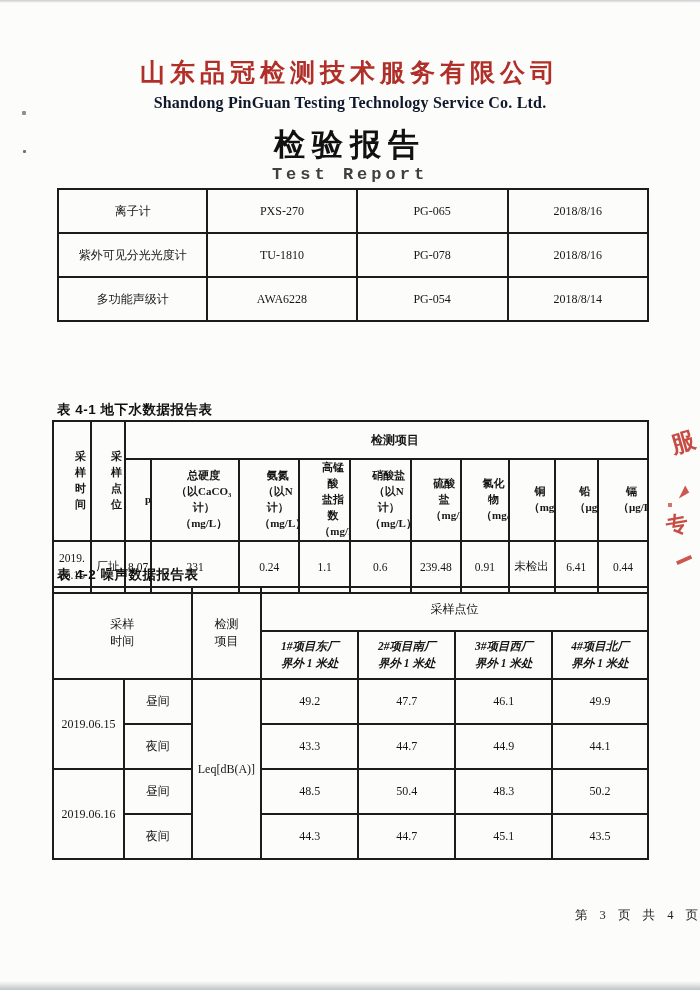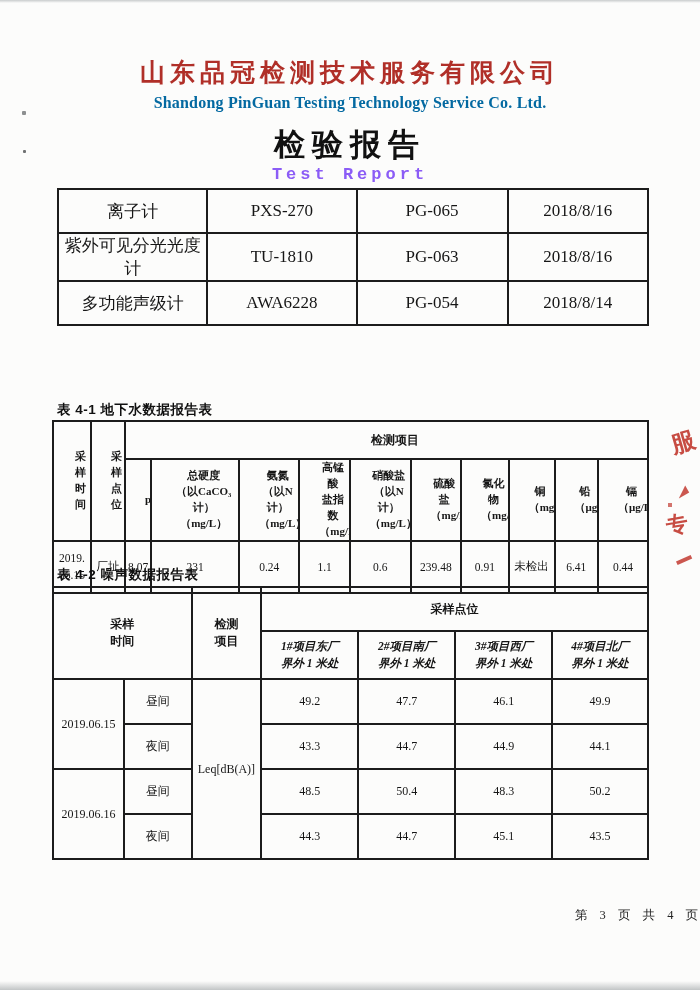--- a/index.html
+++ b/index.html
@@ -14,37 +14,37 @@
     background:linear-gradient(#fcfcfb,#c2c5c6);}
   .speck{position:absolute;background:#8d8f90;border-radius:1px;}
   .s1{left:22px;top:111px;width:4px;height:4px;}
   .s2{left:23px;top:150px;width:3px;height:3px;background:#6f7172;}
 
   
   .company-cn{position:absolute;top:56px;left:0;width:100%;text-align:center;
     font-family:"Liberation Sans","DejaVu Sans",sans-serif;
     font-size:25px;font-weight:bold;letter-spacing:5px;color:#b02f28;white-space:nowrap;}
   .company-en{position:absolute;top:94px;left:0;width:100%;text-align:center;
-    font-size:16px;font-weight:bold;letter-spacing:0.2px;color:#0369a1;}
+    font-size:16px;font-weight:bold;letter-spacing:0.2px;color:#0f172a;}
   .report-cn{position:absolute;top:124px;left:0;width:100%;text-align:center;
     font-family:"Liberation Sans","DejaVu Sans",sans-serif;
     font-size:31px;font-weight:bold;letter-spacing:7px;color:#111;}
   .report-en{position:absolute;top:165px;left:0;width:100%;text-align:center;
     font-family:"Liberation Mono","DejaVu Sans Mono",monospace;
-    font-size:17px;font-weight:bold;letter-spacing:4px;color:#8b5cf6;}
+    font-size:17px;font-weight:bold;letter-spacing:4px;color:#404040;}
 
   
   table{border-collapse:collapse;table-layout:fixed;position:absolute;}
   td{border:2px solid #1c1c1c;text-align:center;vertical-align:middle;
     padding:0 2px;overflow:hidden;}
   .pre{white-space:pre-line;line-height:1.45;}
-  .b{font-weight:bold;border-radius:12px;}
+  .b{font-weight:normal;border-radius:12px;}
 
   .tbl-instruments{left:57px;top:188px;width:592px;border:2.5px solid #161616;}
-  .tbl-instruments td{font-size:17px;height:42px;border-radius:14px;}
+  .tbl-instruments td{font-size:12px;height:42px;border-radius:14px;}
 
   .caption{position:absolute;left:57px;
     font-family:"Liberation Sans","DejaVu Sans",sans-serif;
     font-size:13.5px;font-weight:bold;color:#101010;letter-spacing:0.5px;}
   .cap41{top:401px;}
   .cap42{top:566px;}
 
   .tbl41{left:52px;top:420px;width:597px;border:2.5px solid #161616;}
   .tbl41 td{font-size:10.5px;}
   .tbl41 .r1 td{height:36px;}
@@ -101,21 +101,21 @@
     <tbody>
       <tr>
         <td>离子计</td>
         <td>PXS-270</td>
         <td>PG-065</td>
         <td>2018/8/16</td>
       </tr>
       <tr>
         <td>紫外可见分光光度计</td>
         <td>TU-1810</td>
-        <td>PG-063</td>
+        <td>PG-078</td>
         <td>2018/8/16</td>
       </tr>
       <tr>
         <td>多功能声级计</td>
         <td>AWA6228</td>
         <td>PG-054</td>
         <td>2018/8/14</td>
       </tr>
     </tbody>
   </table>

